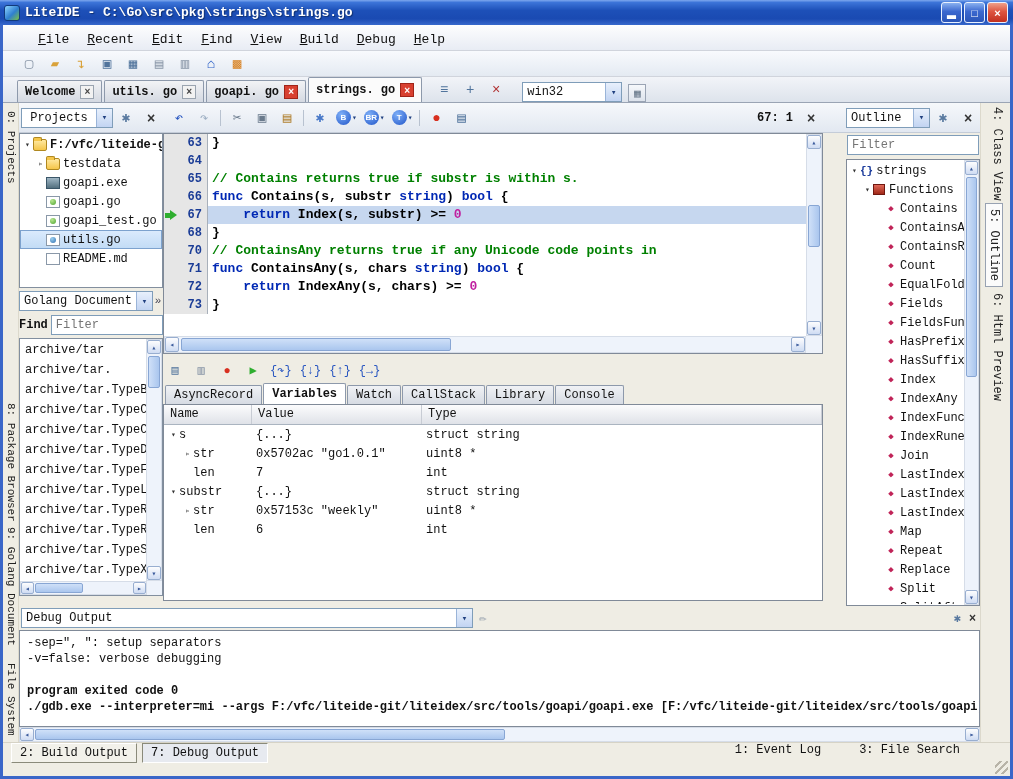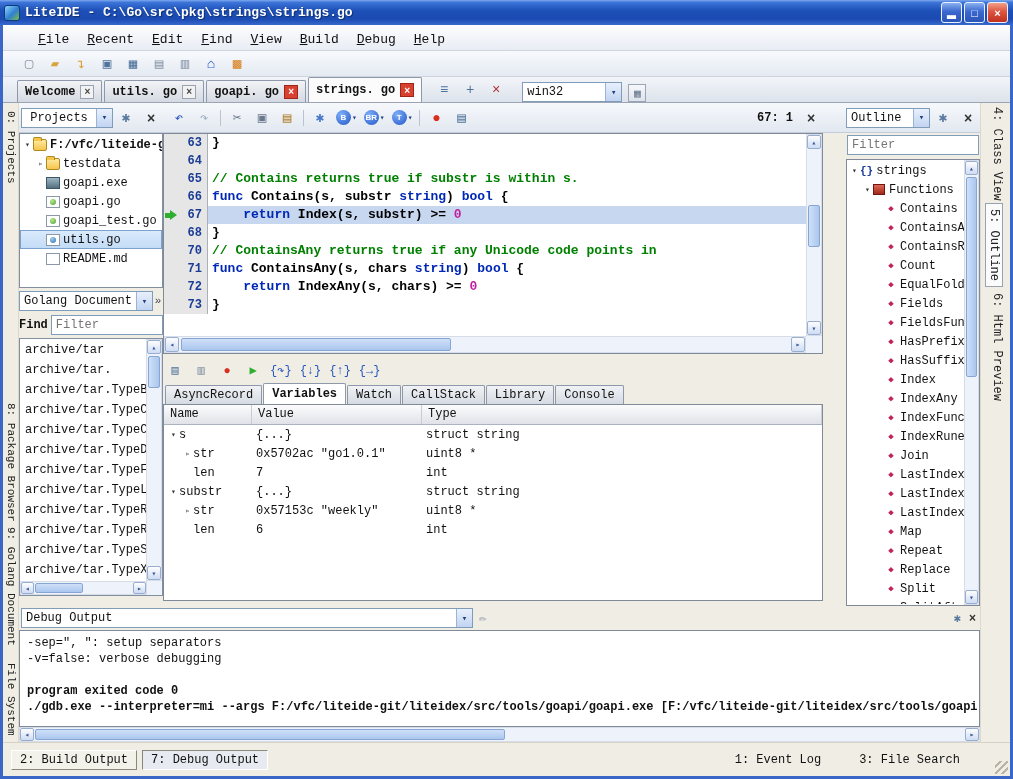--- a/index.html
+++ b/index.html
@@ -121,21 +121,21 @@
 
   .debug-out{position:absolute;left:16px;top:581px;width:961px;height:136px;}
   .out-header{position:absolute;top:0;left:0;right:0;height:24px;display:flex;align-items:center;gap:6px;padding-left:2px;}
   .out-combo{width:452px;}
   .out-clear{font-size:13px;color:#9aa4b0;}
   .out-right{margin-left:auto;display:flex;gap:8px;align-items:center;padding-right:4px;}
   .out-body{position:absolute;top:24px;left:0;right:0;bottom:15px;background:#fff;border:1px solid #808a98;padding:4px 7px;overflow:hidden;}
   .oline{font-size:12px;line-height:16px;white-space:pre;}
   .oline.b{font-weight:bold;}
 
-  .statusbar{position:absolute;top:717px;left:0;right:0;height:34px;background:#efede4;border-top:1px solid #d6d3c6;display:flex;align-items:center;padding:0 8px;}
+  .statusbar{position:absolute;top:717px;left:0;right:0;height:34px;background:#efede4;border-top:1px solid #d6d3c6;display:flex;padding:0 8px;}
   .sbtn{height:20px;padding:0 8px;display:flex;align-items:center;font-size:12px;margin-right:5px;white-space:nowrap;
     border:1px solid;border-color:#fff #8a8a7a #8a8a7a #fff;background:#f2f1ea;}
   .sbtn.pressed{border-color:#8a8a7a #fff #fff #8a8a7a;background:#e7eaf0;}
   .status-right{margin-left:auto;display:flex;gap:38px;padding-right:42px;font-size:12px;}
   .grip{position:absolute;right:2px;bottom:2px;width:13px;height:13px;
     background:repeating-linear-gradient(135deg,transparent 0 3px,#b8b4a8 3px 5px);}
 
   .sb{position:absolute;background:#eef3fb;border:1px solid #d6dde8;}
   .sb.v{width:16px;} .sb.h{height:17px;}
   .sbb{position:absolute;background:linear-gradient(180deg,#fdfdfe,#cfdcf3);border:1px solid #98aed0;border-radius:2px;

